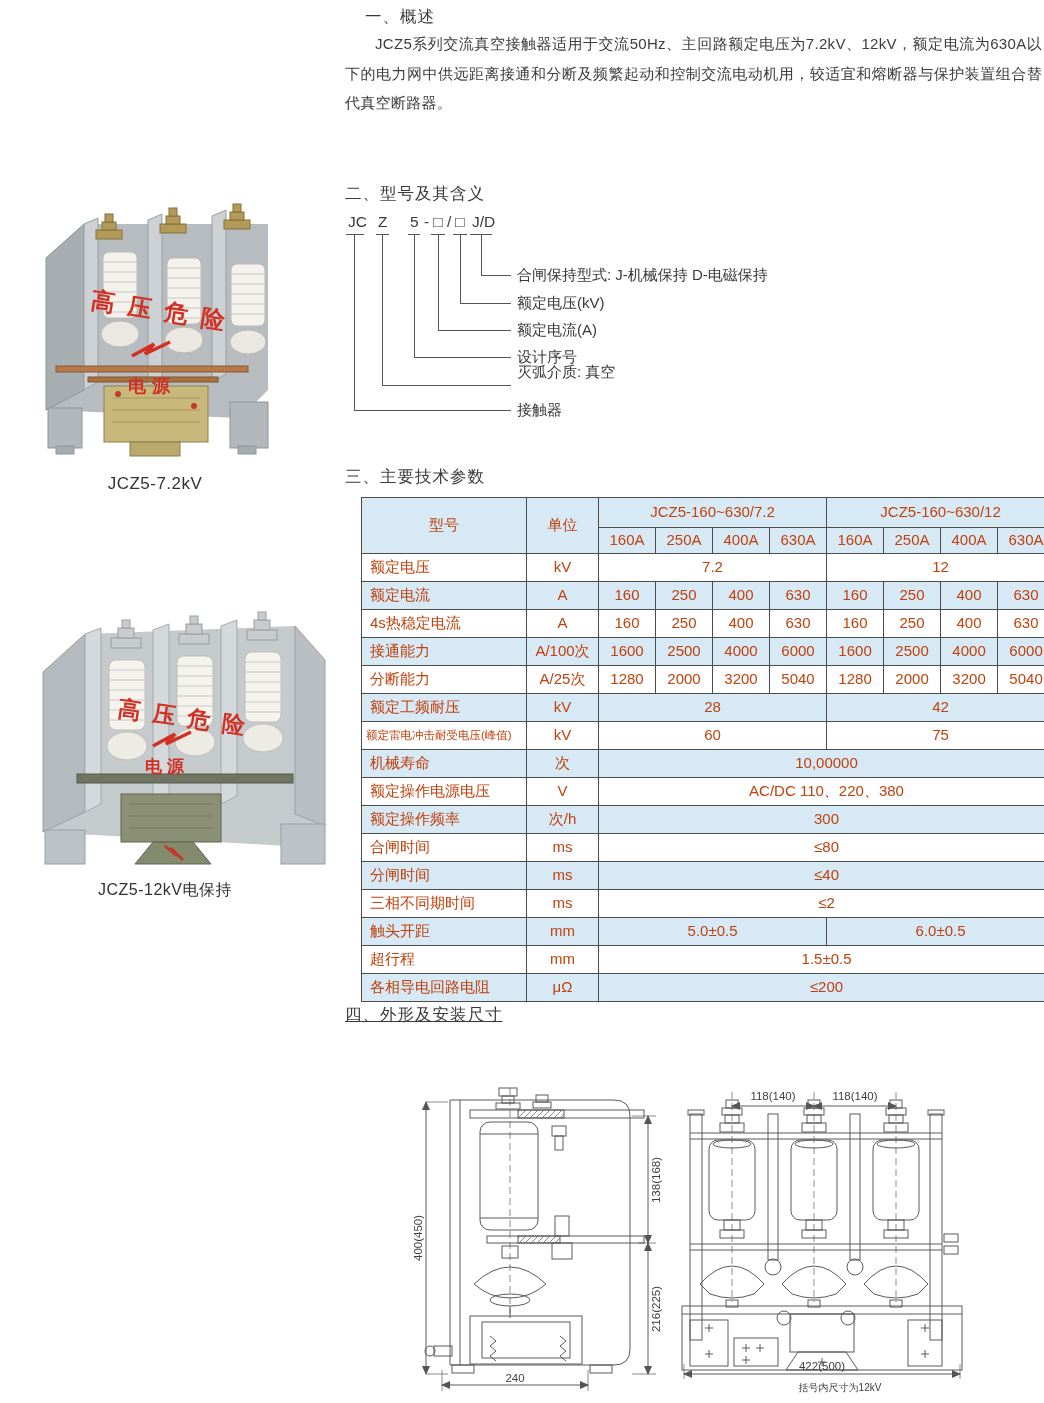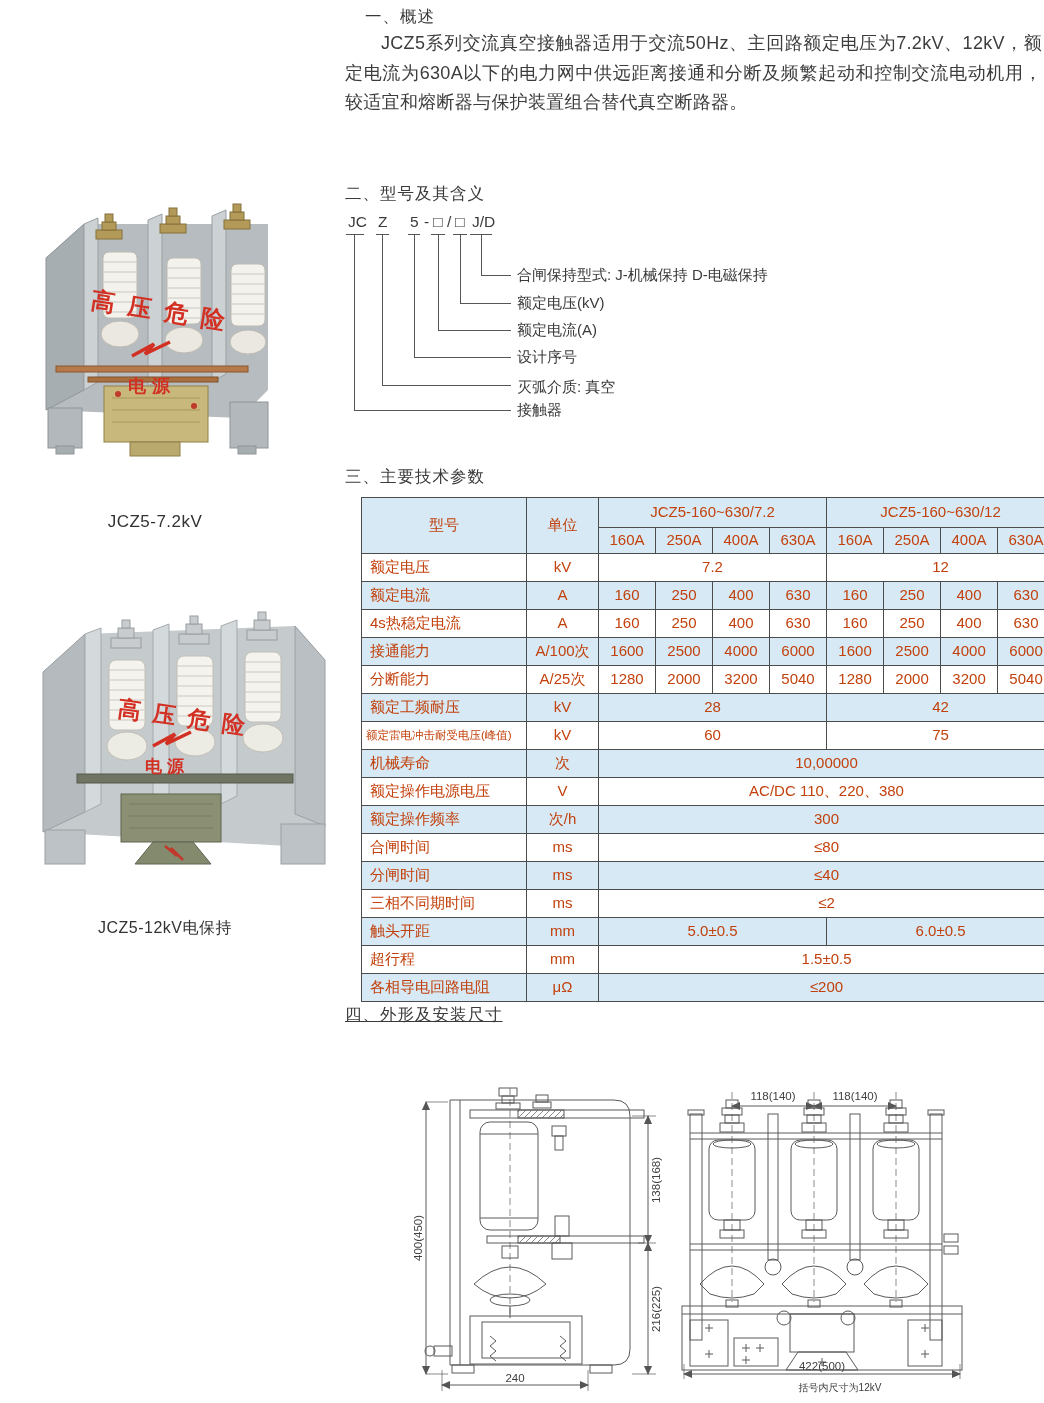--- a/index.html
+++ b/index.html
@@ -3,21 +3,21 @@
 <meta charset="utf-8">
 <style>
   * { margin:0; padding:0; box-sizing:border-box; }
   html,body { background:#ffffff; }
   body { font-family:"Liberation Sans", sans-serif; color:#333; }
   #page { position:relative; width:1044px; height:1403px; background:#fff; overflow:hidden; }
 
   .sec-title { position:absolute; font-size:16.5px; color:#3a3a3a; letter-spacing:1px; }
   #overview-title { left:365px; top:6px; }
   #overview-body { position:absolute; left:345px; top:29px; width:697px;
-    font-size:18px; line-height:29.5px; text-indent:2em; text-align:justify;
+    font-size:15px; line-height:29.5px; text-indent:2em; text-align:justify;
     color:#3c3c3c; letter-spacing:0.3px; }
 
   #model-title { left:345px; top:183px; }
   #model-diagram { position:absolute; left:345px; top:205px; width:697px; height:250px; }
   .code-part { position:absolute; top:8px; font-size:15.5px; color:#3a3a3a; }
   .uline { position:absolute; top:29px; height:0; border-top:1.5px solid #555; }
   .vline { position:absolute; width:0; border-left:1.5px solid #555; }
   .hline { position:absolute; height:0; border-top:1.5px solid #555; }
   .clabel { position:absolute; left:172px; font-size:15px; color:#3a3a3a; white-space:nowrap; }
 
@@ -29,21 +29,21 @@
     font-weight:normal; }
   #params-table thead th { background:#d6e9f5; }
   #params-table thead tr:first-child th { height:30px; }
   #params-table thead tr:last-child th { height:26px; }
   #params-table td.lbl { text-align:left; padding-left:8px; }
   #params-table td.sm { font-size:11.5px; padding-left:4px; }
   #params-table tr.alt td { background:#d6e9f5; }
 
   #dims-title { left:345px; top:1004px;text-decoration:underline; }
   .photo { position:absolute; }
-  .caption { position:absolute; text-align:center; font-size:17px; color:#333; letter-spacing:0.5px;margin-top:38px; }
+  .caption { position:absolute; text-align:center; font-size:17px; color:#333; letter-spacing:0.5px; }
   #caption-1 { left:30px; top:474px; width:250px; }
   #caption-2 { left:25px; top:880px; width:280px; font-size:16px; }
 
   .drawing { position:absolute; }
   #dims-note { position:absolute; left:690px; top:1381px; width:300px; text-align:center;
     font-size:10px; color:#3a3a3a; }
   svg text { font-family:"Liberation Sans", sans-serif; }
 </style>
 </head>
 <body>
@@ -204,21 +204,21 @@
     <div class="vline" style="left:93px; top:29px; height:96px;"></div>
     <div class="hline" style="left:93px; top:125px; width:73px;"></div>
     <div class="clabel" style="top:116px;">额定电流(A)</div>
 
     <div class="vline" style="left:69px; top:29px; height:123px;"></div>
     <div class="hline" style="left:69px; top:152px; width:97px;"></div>
     <div class="clabel" style="top:143px;">设计序号</div>
 
     <div class="vline" style="left:37px; top:29px; height:151px;"></div>
     <div class="hline" style="left:37px; top:180px; width:129px;"></div>
-    <div class="clabel" style="top:173px;">灭弧介质: 真空</div>
+    <div class="clabel" style="top:158px;">灭弧介质: 真空</div>
 
     <div class="vline" style="left:9px; top:29px; height:176px;"></div>
     <div class="hline" style="left:9px; top:205px; width:157px;"></div>
     <div class="clabel" style="top:196px;">接触器</div>
   </div>
 
   <div class="sec-title" id="params-title">三、主要技术参数</div>
   <table id="params-table">
     <colgroup>
       <col style="width:165px">

